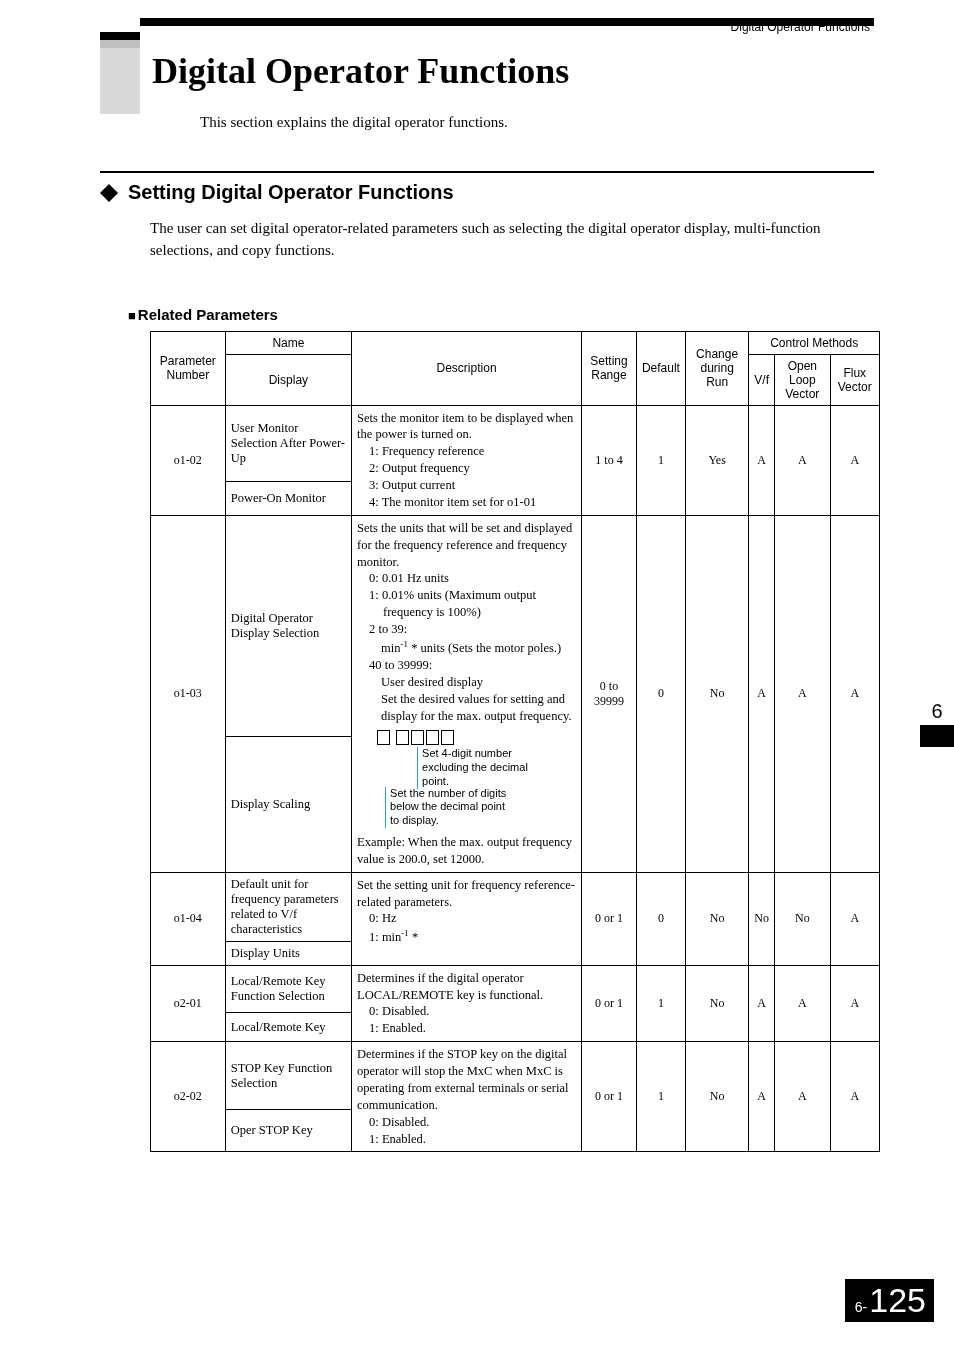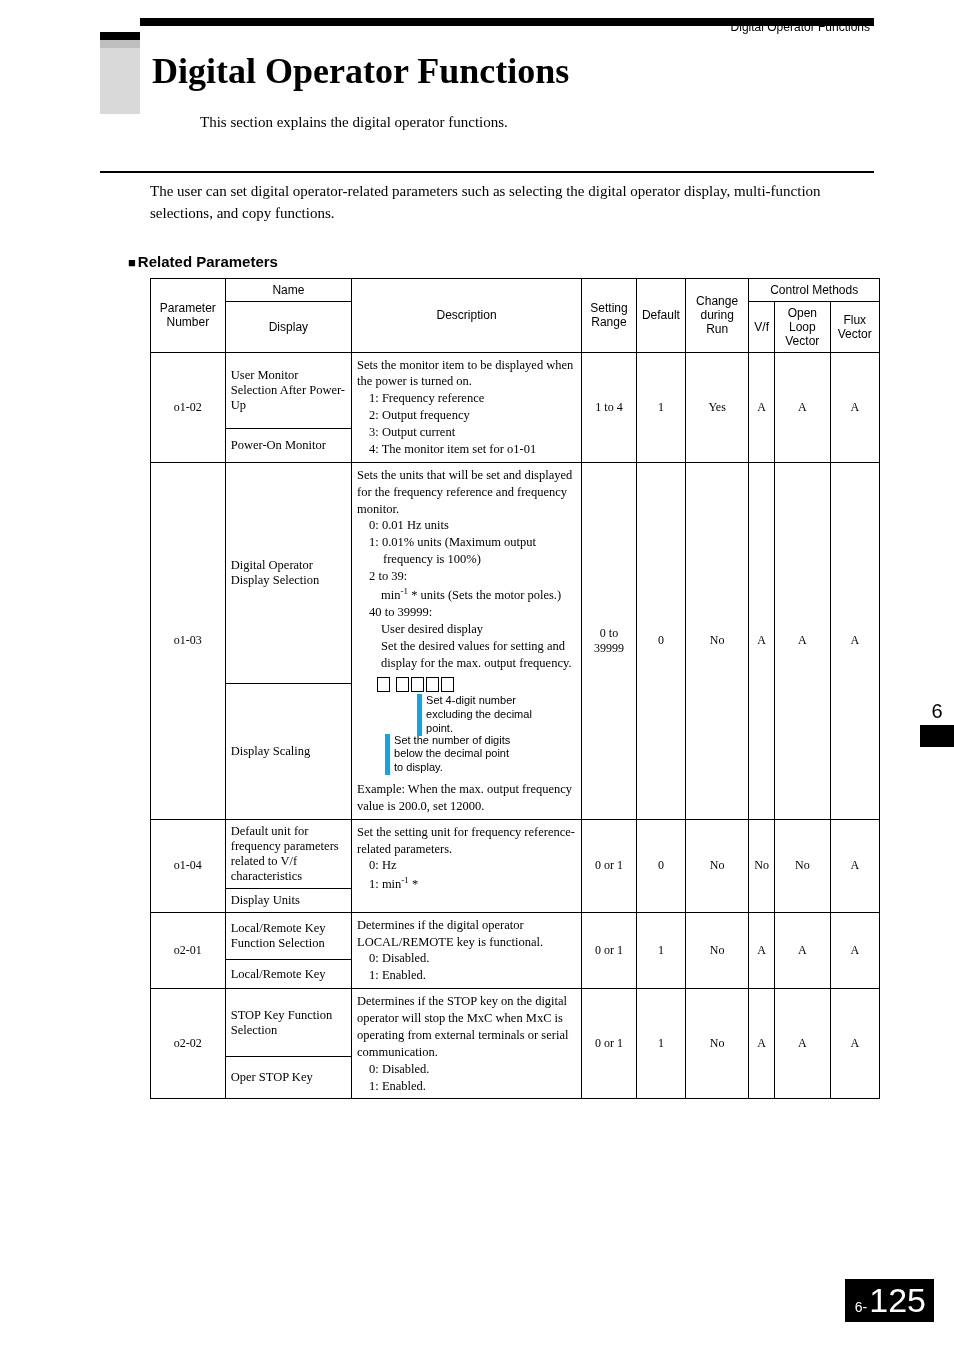--- a/index.html
+++ b/index.html
@@ -55,21 +55,21 @@
     display: flex;
     align-items: center;
     gap: 10px;
     font-family: Arial, Helvetica, sans-serif;
     font-weight: bold;
     font-size: 20px;
     margin-bottom: 14px;
   }
   .h2row svg { flex: none; }
   .bodytext {
-    margin: 0 0 28px 50px;
+    margin: 0 0 44px 50px;
     font-size: 15px;
     line-height: 1.45;
   }
   .h3 {
     font-family: Arial, Helvetica, sans-serif;
     font-weight: bold;
     font-size: 15px;
     margin: 0 0 8px 28px;
   }
   .h3::before {
@@ -112,21 +112,21 @@
     margin-right: 2px;
     vertical-align: top;
   }
   .desc .boxes span.first { margin-right: 6px; }
   .desc .callouts {
     display: flex;
     gap: 6px;
     margin-top: 2px;
   }
   .desc .callouts .leader {
-    border-left: 5px solid #0ea5e9;
+    border-left: 1px solid #0ea5e9;
     padding-left: 4px;
     max-width: 130px;
     line-height: 1.25;
   }
   .desc .callouts .leader.a { margin-left: 40px; }
   .desc .callouts .leader.b { margin-left: 10px; margin-top: -4px; }
 
   .footnote {
     font-size: 11px;
     margin: 8px 0 0 50px;
@@ -175,20 +175,26 @@
         <div class="top" style="background:#000;height:8px"></div>
         <div style="height:8px;background:#bfbfbf"></div>
       </div>
     <h1>Digital Operator Functions</h1>
   </div>
   <div style="border-top:8px solid #000;margin-top:-96px;margin-bottom:88px;margin-left:40px"></div>
 
   <p class="intro">This section explains the digital operator functions.</p>
 
   <div class="rule"></div>
+  <div class="h2row">
+    <svg width="18" height="18" viewBox="0 0 18 18">
+        <polygon points="9,0 18,9 9,18 0,9" fill="#000"></polygon>
+      </svg>
+    <span>Setting Digital Operator Functions</span>
+  </div>
   <p class="bodytext">The user can set digital operator-related parameters such as selecting the digital operator display, multi-function selections, and copy functions.</p>
 
   <div class="h3">Related Parameters</div>
 
   <table class="param">
     <thead>
       <tr>
         <th rowspan="2">Parameter Number</th>
         <th>Name</th>
         <th rowspan="2" style="width:230px">Description</th>

